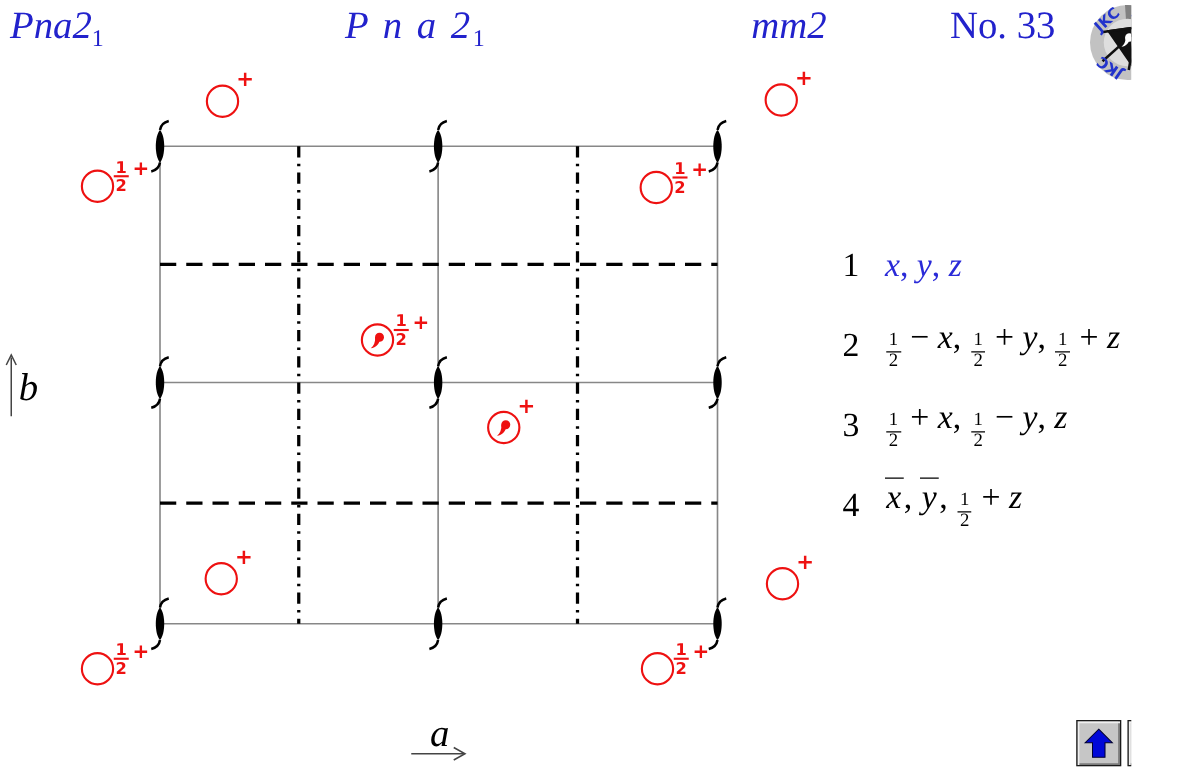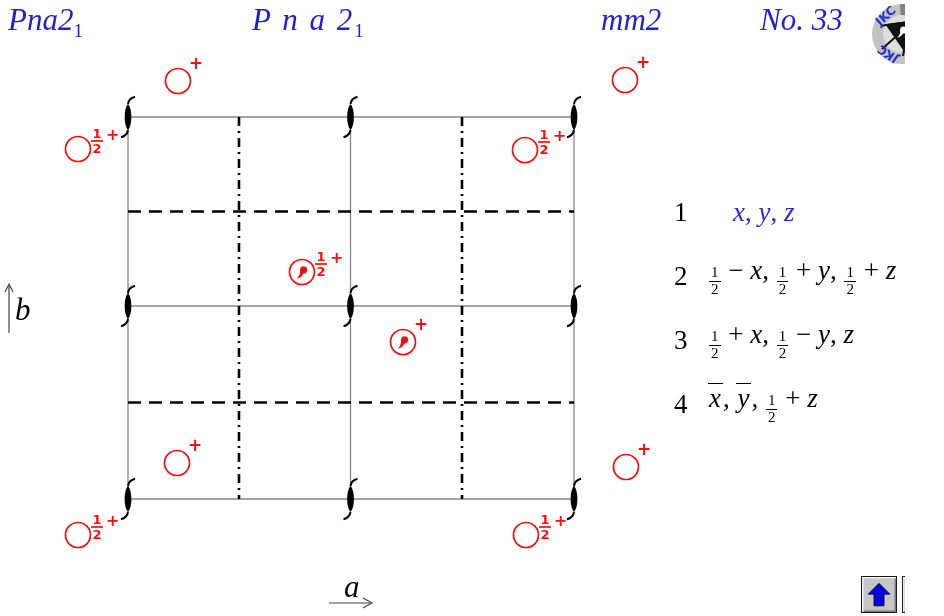--- a/index.html
+++ b/index.html
@@ -3,21 +3,21 @@
 <meta charset="utf-8">
 <style>
   html,body{margin:0;padding:0;background:#fff;}
   .stage{position:relative;width:905px;height:616px;background:#fff;overflow:hidden;
          font-family:"Liberation Serif",serif;}
   
   .hdr{position:absolute;top:2px;font-size:31px;color:#2222cc;white-space:nowrap;}
   .hdr i{font-style:italic;}
   .hdr sub{font-size:0.62em;vertical-align:-0.35em;line-height:0;}
   #t1{left:8px;}
-  #t2{left:252px;letter-spacing:2px;}
+  #t2{left:276px;letter-spacing:2px;}
   #t3{left:601px;}
   #t4{left:760px;font-style:normal;}
   
   .ops{position:absolute;left:674px;top:190px;}
   .op-row{display:flex;align-items:center;height:44px;margin-bottom:20px;
           font-size:27px;color:#000;}
   .op-num{width:34px;font-style:normal;}
   .op-expr{white-space:nowrap;}
   .op-expr i{font-style:italic;}
   .op-expr.blue{color:#2a2ad8;}
@@ -39,21 +39,21 @@
   #logo{position:absolute;left:868px;top:3px;}
 </style>
 </head>
 <body>
 
 <div class="stage">
 
   <span class="hdr" id="t1"><i>Pna2</i><sub>1</sub></span>
   <span class="hdr" id="t2"><i>P n a 2</i><sub>1</sub></span>
   <span class="hdr" id="t3"><i>mm2</i></span>
-  <span class="hdr" id="t4" style="color: rgb(34, 34, 204); font-style: italic;">No. 33</span>
+  <span class="hdr" id="t4" style="color: rgb(34, 34, 204);">No. 33</span>
 
   <svg id="logo" width="68" height="62" viewBox="-34 -31 68 62">
       <circle cx="0" cy="0" r="30" fill="#c2c2c2"></circle>
       <path d="M0,0 L-2,-30 A30,30 0 0 1 29,-8 Z" fill="#818181"></path>
       <circle cx="0" cy="0" r="19" fill="#dedede"></circle>
       <path d="M-15,-9 L14,-13 L3,17 Z" fill="#111" stroke="#111" stroke-width="2"></path>
       <line x1="-21" y1="-8.2" x2="21" y2="-14" stroke="#111" stroke-width="2"></line>
       <line x1="-20" y1="15" x2="17" y2="-18" stroke="#111" stroke-width="2"></line>
       <line x1="8" y1="-19" x2="1" y2="22" stroke="#111" stroke-width="2"></line>
       <circle cx="1.5" cy="-4" r="3.4" fill="#fff"></circle>
@@ -195,21 +195,21 @@
       <g>
         <text x="344" y="597" font-size="31" font-style="italic" font-family="&quot;Liberation Serif&quot;,serif" fill="#000">a</text>
         <line x1="329" y1="603" x2="371" y2="603" stroke="#444" stroke-width="1.2"></line>
         <path d="M363,598 L372,603 L363,608" fill="none" stroke="#444" stroke-width="1.2"></path>
       </g>
     </svg>
 
   <div class="ops">
       <div class="op-row">
         <span class="op-num">1</span>
-        <span class="op-expr blue" style="color: rgb(42, 42, 216); margin-left: 25px;"><i>x</i>, <i>y</i>, <i>z</i></span>
+        <span class="op-expr blue" style="color: rgb(42, 42, 216);"><i>x</i>, <i>y</i>, <i>z</i></span>
       </div>
       <div class="op-row">
         <span class="op-num">2</span>
         <span class="op-expr"><span class="frac">
             <span class="num">1</span>
             <span class="den">2</span>
           </span> − <i>x</i>, <span class="frac">
             <span class="num">1</span>
             <span class="den">2</span>
           </span> + <i>y</i>, <span class="frac">

